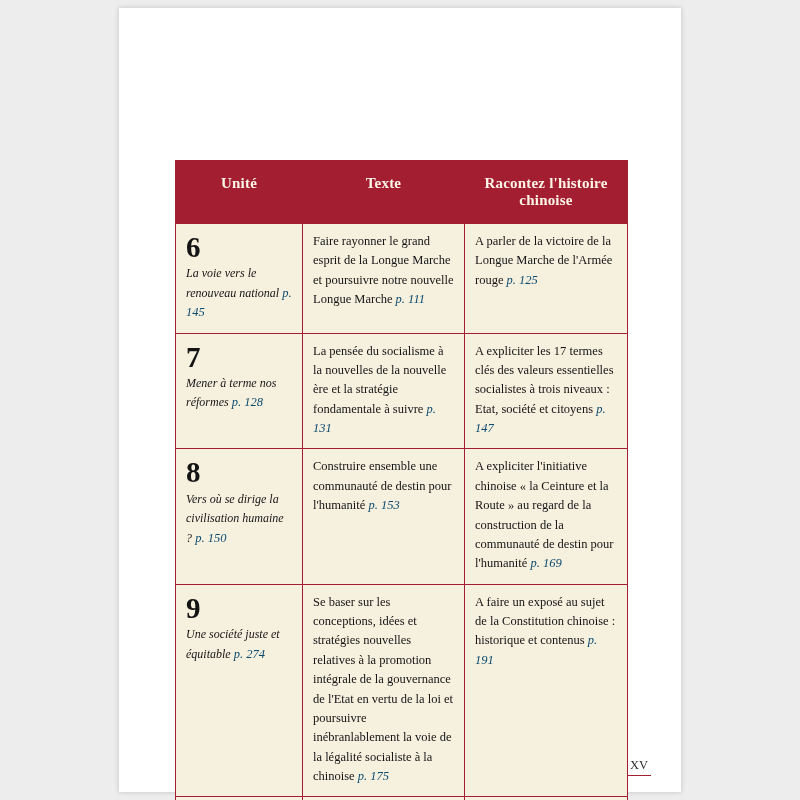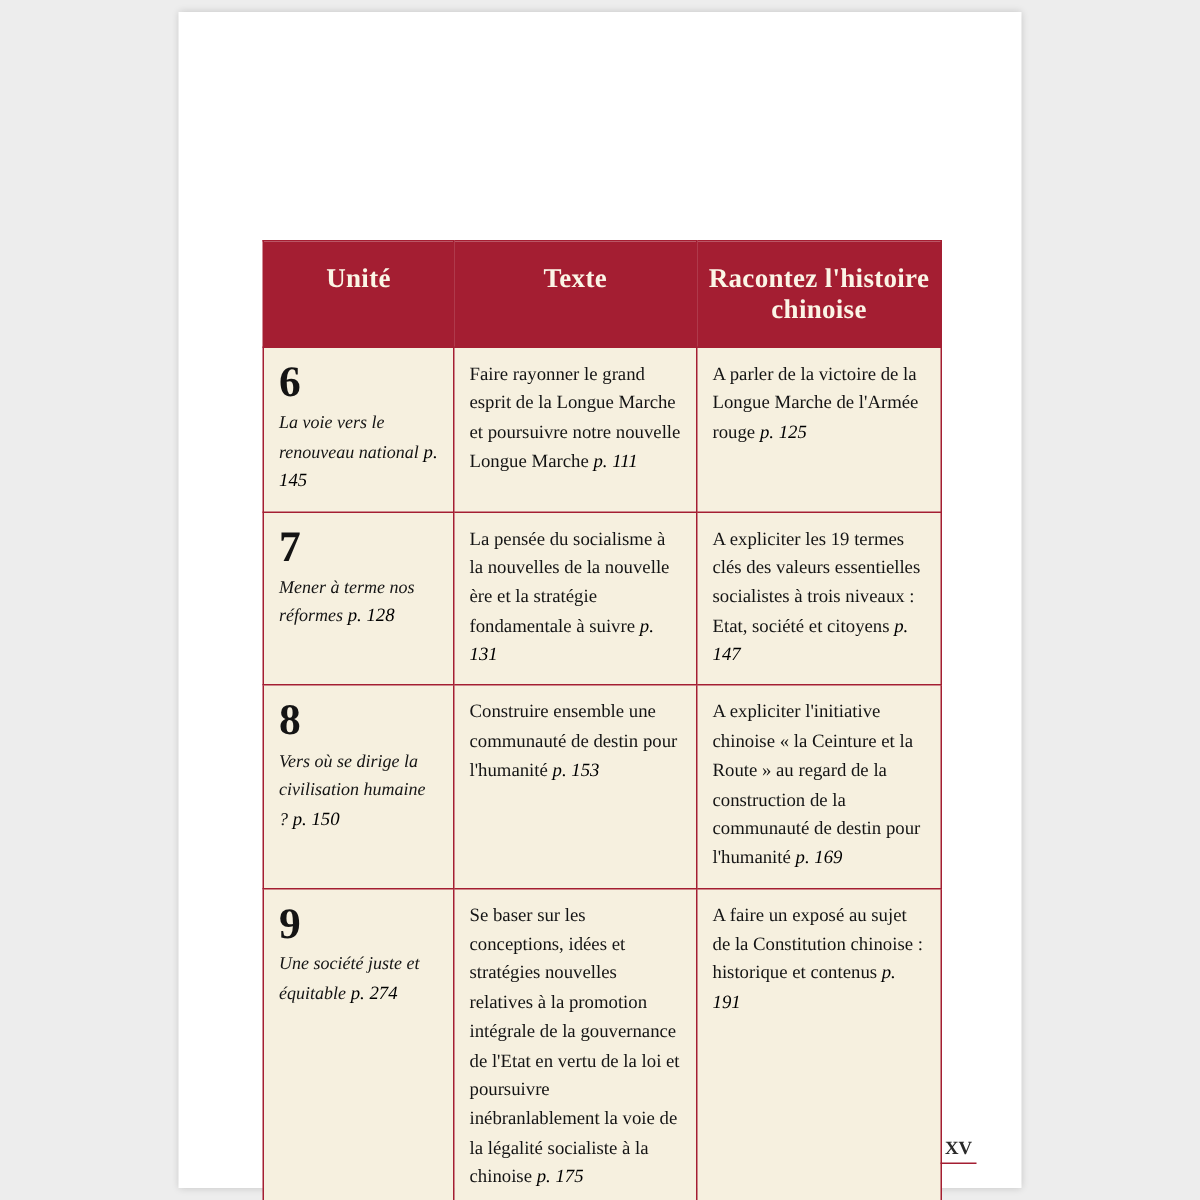--- a/index.html
+++ b/index.html
@@ -29,50 +29,49 @@
   .toc col.c-unit { width: 127px; }
   .toc col.c-texte { width: 162px; }
   .toc col.c-racontez { width: 163px; }
   .toc th, .toc td {
     border: 1px solid #a41e32;
     vertical-align: top;
   }
   .toc thead th {
     background: #a41e32;
     color: #fbf5e6;
-    font-size: 18px;
+    font-size: 15px;
     font-weight: bold;
     text-align: center;
     padding: 14px 3px;
     letter-spacing: 0.2px;
   }
   .toc tbody td {
     background: #f6f0df;
     font-size: 12.5px;
     line-height: 1.55;
     padding: 8px 10px 10px 10px;
   }
   .unit-number {
     display: block;
     font-size: 29px;
     font-weight: bold;
     line-height: 1.05;
     margin-bottom: 2px;
   }
   .unit-title { font-style: italic; font-size: 12px; line-height: 1.5; }
-  .pref { color: #000000; font-style: italic; }
+  .pref { color: #0c4a6e; font-style: italic; }
   .page-number {
     position: absolute;
     right: 30px;
     bottom: 16px;
     font-size: 12.5px;
     color: #2a2a2a;
     padding: 0 3px 2px 3px;
     border-bottom: 1.5px solid #a41e32;
-    font-weight: bold;
   }
 </style>
 </head>
 <body>
 
 <div class="page">
 
   <table class="toc">
     <colgroup>
       <col class="c-unit">
@@ -108,21 +107,21 @@
         <td class="unit-cell">
           <span class="unit-number">7</span>
           <span class="unit-title">Mener à terme nos réformes</span>
           <span class="pref">p. 128</span>
         </td>
         <td>
           <span>La pensée du socialisme à la nouvelles de la nouvelle ère et la stratégie fondamentale à suivre</span>
           <span class="pref">p. 131</span>
         </td>
         <td>
-          <span>A expliciter les 19 termes clés des valeurs essentielles socialistes à trois niveaux : Etat, société et citoyens</span>
+          <span>A expliciter les 17 termes clés des valeurs essentielles socialistes à trois niveaux : Etat, société et citoyens</span>
           <span class="pref">p. 147</span>
         </td>
       </tr>
 
       <tr>
         <td class="unit-cell">
           <span class="unit-number">8</span>
           <span class="unit-title">Vers où se dirige la civilisation humaine ?</span>
           <span class="pref">p. 150</span>
         </td>

